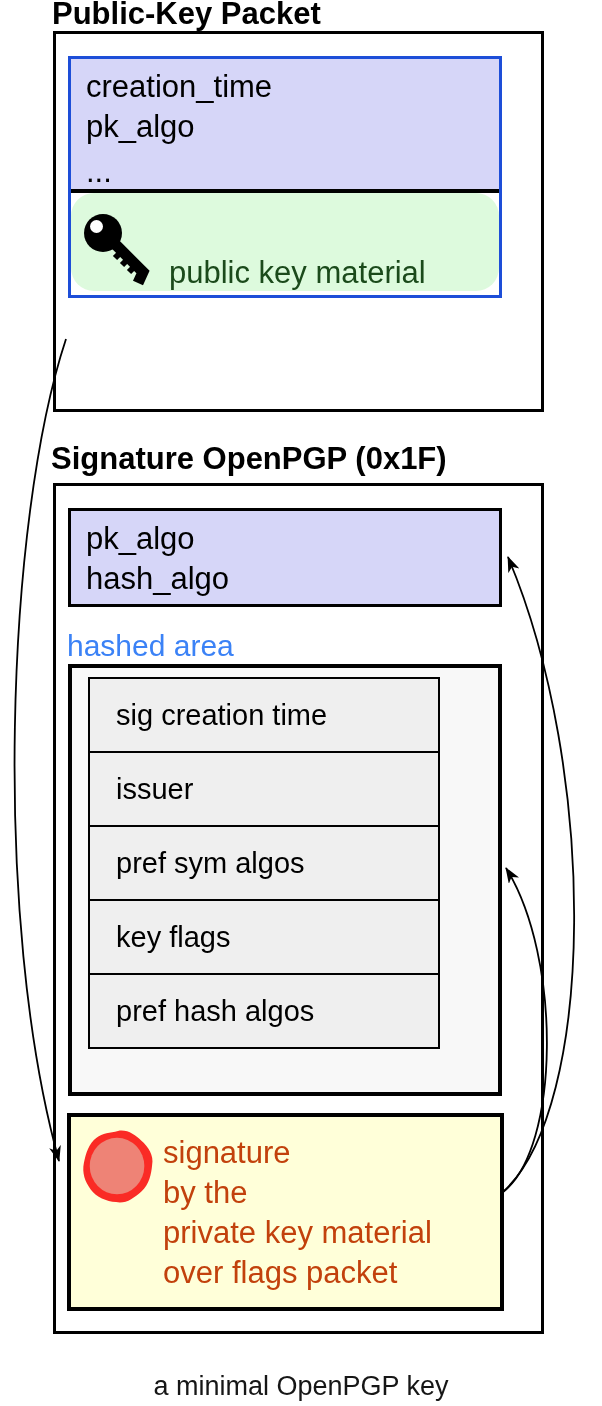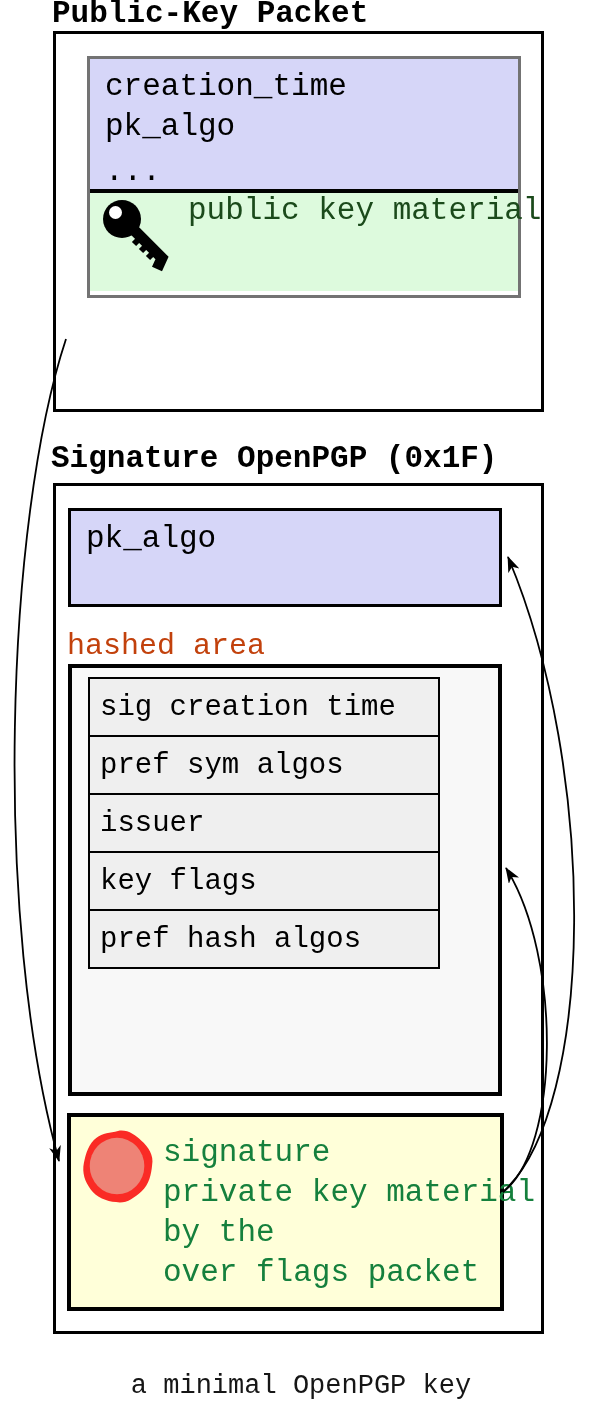--- a/index.html
+++ b/index.html
@@ -1,62 +1,62 @@
 <!DOCTYPE html>
 <html style="--c-header_fill: #d6d6f8; --c-material_fill: #ddfadd; --c-material_text: #1b4a1b; --c-hashed_fill: #f8f8f8; --c-subpacket_fill: #efefef; --c-signature_fill: #ffffd9; --c-seal_ring: #fa2b25; --c-seal_center: #ee8376; --c-border: #000000;"><head>
 <meta charset="utf-8">
 <style>
   html,body{margin:0;padding:0;background:#fff;}
   .canvas{
     position:relative;width:602px;height:1406px;background:#fff;
-    font-family:Liberation Mono, monospace;
+    font-family:Liberation Sans, sans-serif;
     overflow:hidden;color:#000;
   }
   .ttl{position:absolute;font-weight:bold;font-size:31px;line-height:32px;white-space:nowrap;color:#000;}
   .outerbox{position:absolute;box-sizing:border-box;background:#fff;border:3px solid #000;}
-  .stack{position:absolute;box-sizing:border-box;border:3px solid #737373;margin-left:19px;}
+  .stack{position:absolute;box-sizing:border-box;border:3px solid #1d4ed8;}
   .sec{box-sizing:border-box;}
   .sec-header{
     background:var(--c-header_fill,#d6d6f8);
     border-bottom:4px solid var(--c-border,#000);
     padding:8px 0 0 15px;font-size:31px;line-height:40px;
   }
   .sec-header .dots{margin-top:5px;}
   .sec-material{
     background:var(--c-material_fill,#ddfadd);
-    display:flex;align-items:flex-start;
+    display:flex;align-items:flex-end;border-radius:23px;
   }
   .material-label{font-size:31px;color:var(--c-material_text,#1b4a1b);margin-left:10px;white-space:nowrap;}
   .hdrbox{
     position:absolute;box-sizing:border-box;
     background:var(--c-header_fill,#d6d6f8);
     border:3px solid var(--c-border,#000);
     padding:8px 0 0 15px;font-size:31px;line-height:40px;
   }
-  .hashed-label{position:absolute;font-size:30px;line-height:32px;white-space:nowrap;color:#c2410c;}
+  .hashed-label{position:absolute;font-size:30px;line-height:32px;white-space:nowrap;color:#3b82f6;}
   .hashedbox{
     position:absolute;box-sizing:border-box;
     background:var(--c-hashed_fill,#f8f8f8);
     border:4px solid var(--c-border,#000);
   }
   .sp-table{position:absolute;width:352px;}
   .sp-row{
-    box-sizing:border-box;height:60px;margin-top:-2px;
+    box-sizing:border-box;height:76px;margin-top:-2px;
     background:var(--c-subpacket_fill,#efefef);
     border:2px solid var(--c-border,#000);
     display:flex;align-items:center;
-    font-size:29px;padding-left:10px;white-space:nowrap;
+    font-size:29px;padding-left:26px;white-space:nowrap;
   }
   .sp-row:first-child{margin-top:0;}
   .sigbox{
     position:absolute;box-sizing:border-box;
     background:var(--c-signature_fill,#ffffd9);
     border:4px solid var(--c-border,#000);
   }
-  .sig-lines{position:absolute;left:92px;top:16px;font-size:31px;line-height:40px;white-space:nowrap;color:#15803d;}
+  .sig-lines{position:absolute;left:92px;top:16px;font-size:31px;line-height:40px;white-space:nowrap;color:#c2410c;}
   .caption{position:absolute;left:0;top:1371px;width:602px;text-align:center;font-size:27px;color:#161616;}
   .arrows{position:absolute;left:0;top:0;z-index:6;pointer-events:none;}
   .icon-svg{display:block;}
   .seal-wrap{position:absolute;left:8px;top:10px;}
 </style>
 </head>
 <body>
 
 <div class="canvas">
 
@@ -86,47 +86,48 @@
     </div>
   </div>
 
   <div class="ttl" style="left:51px;top:443px;">Signature OpenPGP (0x1F)</div>
 
   <div class="outerbox" style="left:53px;top:483px;width:491px;height:851px;">
   </div>
 
   <div class="hdrbox" style="left:68px;top:508px;width:434px;height:99px;z-index:2;">
     <div>pk_algo</div>
+    <div>hash_algo</div>
   </div>
 
   <div class="hashed-label" style="left:67px;top:630px;z-index:2;">hashed area</div>
 
   <div class="hashedbox" style="left:68px;top:664px;width:434px;height:432px;z-index:2;">
     <div class="sp-table" style="left:16px;top:9px;">
       <div class="sp-row">sig creation time</div>
+      <div class="sp-row">issuer</div>
       <div class="sp-row">pref sym algos</div>
-      <div class="sp-row">issuer</div>
       <div class="sp-row">key flags</div>
       <div class="sp-row">pref hash algos</div>
     </div>
   </div>
 
   <div class="sigbox" style="left:67px;top:1113px;width:437px;height:198px;z-index:2;">
     <span class="seal-wrap">
       <svg class="icon-svg" width="78" height="80" viewBox="0 0 80 80">
         <path d="M40 3 C49 1 58 7 64 13 C71 19 77 28 75 38 C74 48 72 58 64 65
                  C56 72 48 78 38 76 C28 75 18 71 12 63 C6 55 3 46 5 36
                  C7 26 10 16 18 10 C24 5 32 5 40 3 Z" fill="var(--c-seal_ring,#fa2b25)"></path>
         <ellipse cx="39" cy="39" rx="28" ry="29" fill="var(--c-seal_center,#ee8376)"></ellipse>
       </svg>
     </span>
     <div class="sig-lines">
       <div>signature</div>
+      <div>by the</div>
       <div>private key material</div>
-      <div>by the</div>
       <div>over flags packet</div>
     </div>
   </div>
 
   <div class="caption">a minimal OpenPGP key</div>
 
   <svg class="arrows" width="602" height="1406" viewBox="0 0 602 1406">
     <defs>
       <marker id="ah" markerUnits="userSpaceOnUse" markerWidth="18" markerHeight="14" refX="15" refY="6" orient="auto">
         <path d="M0,0 L16,6 L0,12 L4.5,6 Z" fill="#000"></path>

